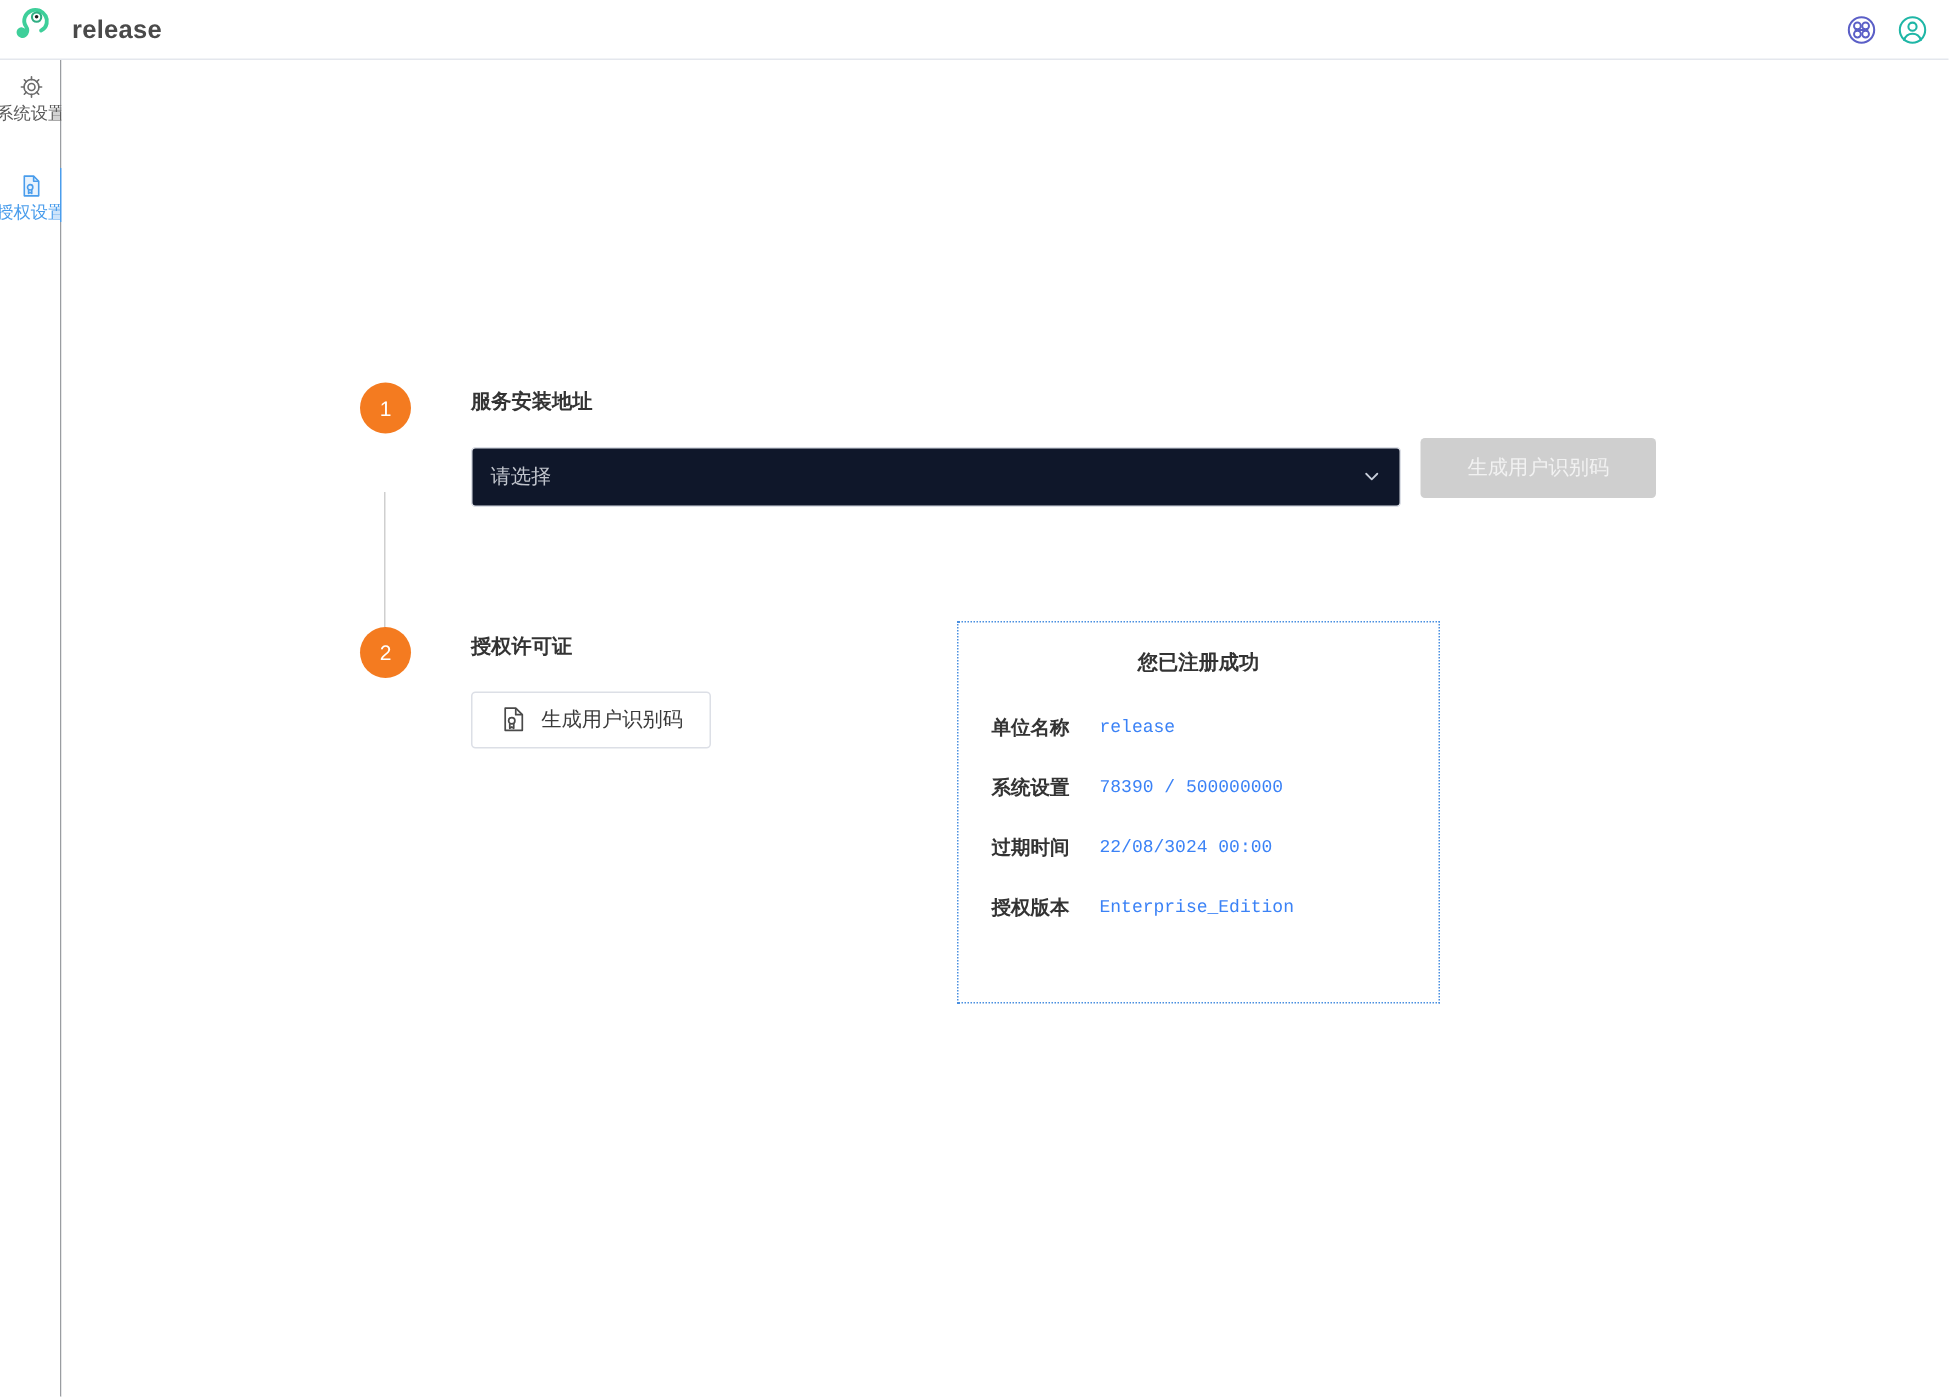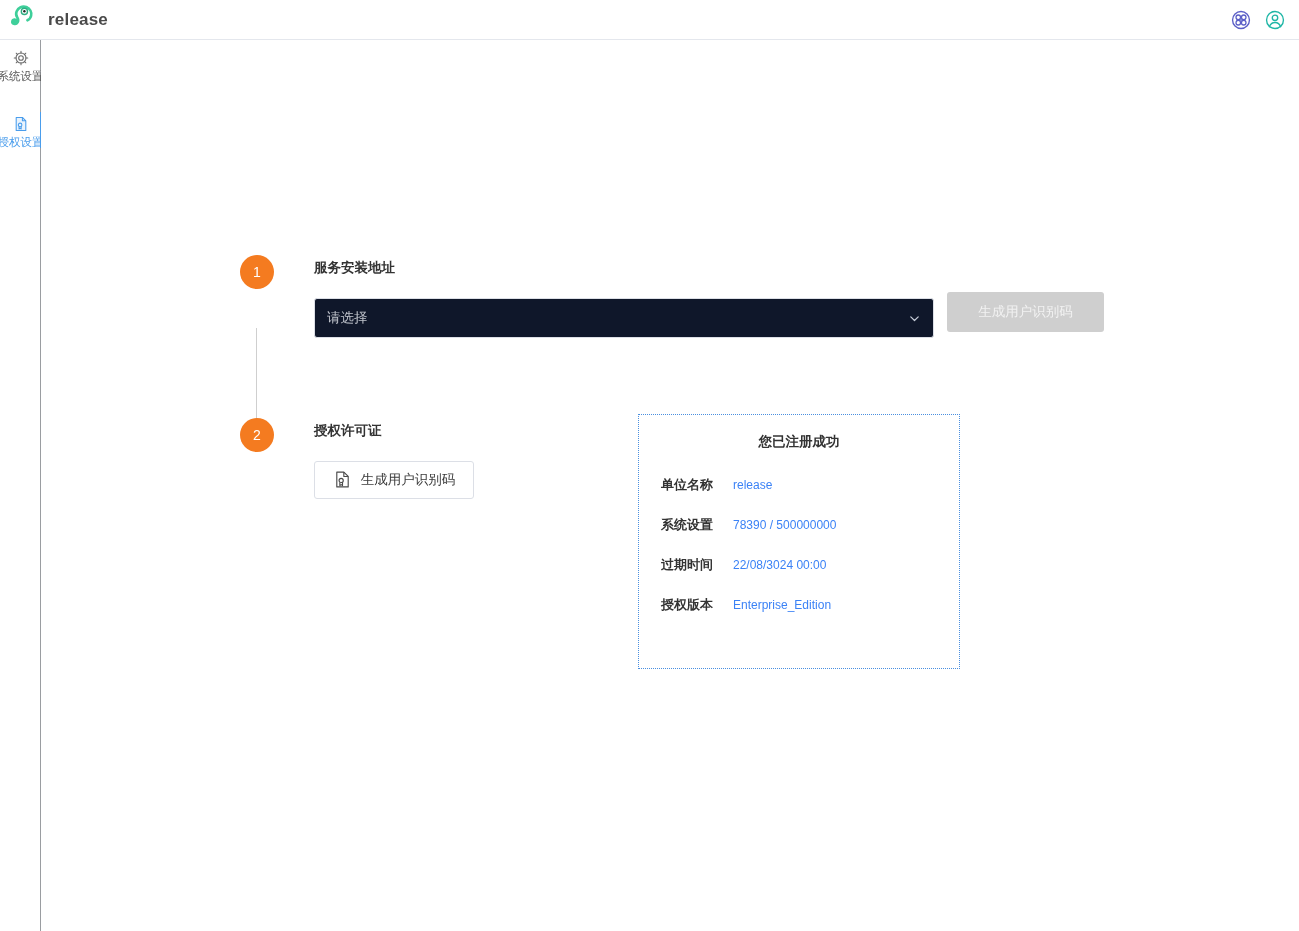--- a/index.html
+++ b/index.html
@@ -120,21 +120,21 @@
     border: 1px dotted #4a8fe0;
     background: #ffffff;
     padding: 18px 0 0 0;
   }
   .license-title {
     text-align: center; font-size: 13.5px; font-weight: bold;
     color: #333333; margin-bottom: 14px;
   }
   .license-row {
     display: flex; align-items: center;
-    height: 40px; padding-left: 22px;
+    height: 40px; padding-left: 22px; font-family: Liberation Mono, monospace;
   }
   .lr-label {
     font-size: 13px; font-weight: bold; color: #333333;
     width: 72px; flex: 0 0 72px;
   }
   .lr-value { font-size: 12px; color: #3b82f6; }
 </style>
 </head>
 <body>
 

